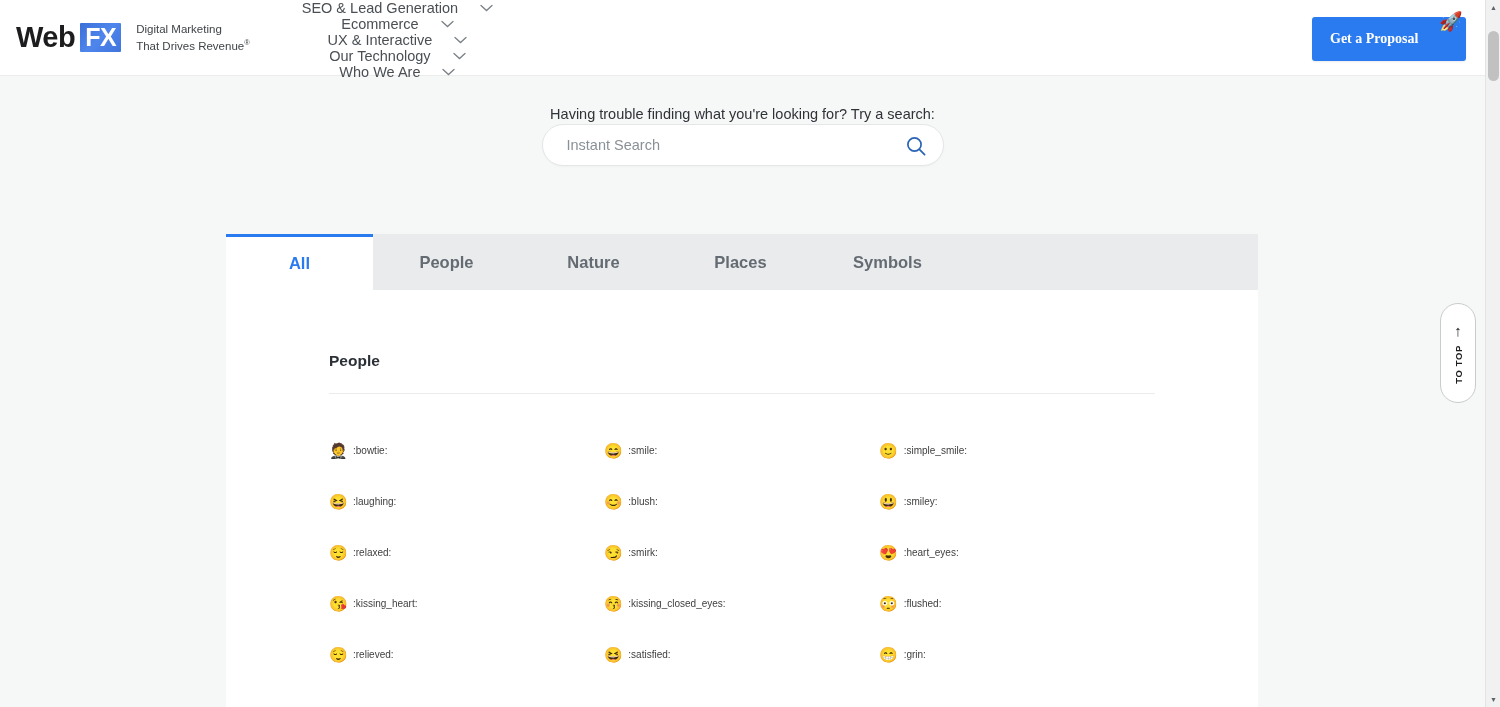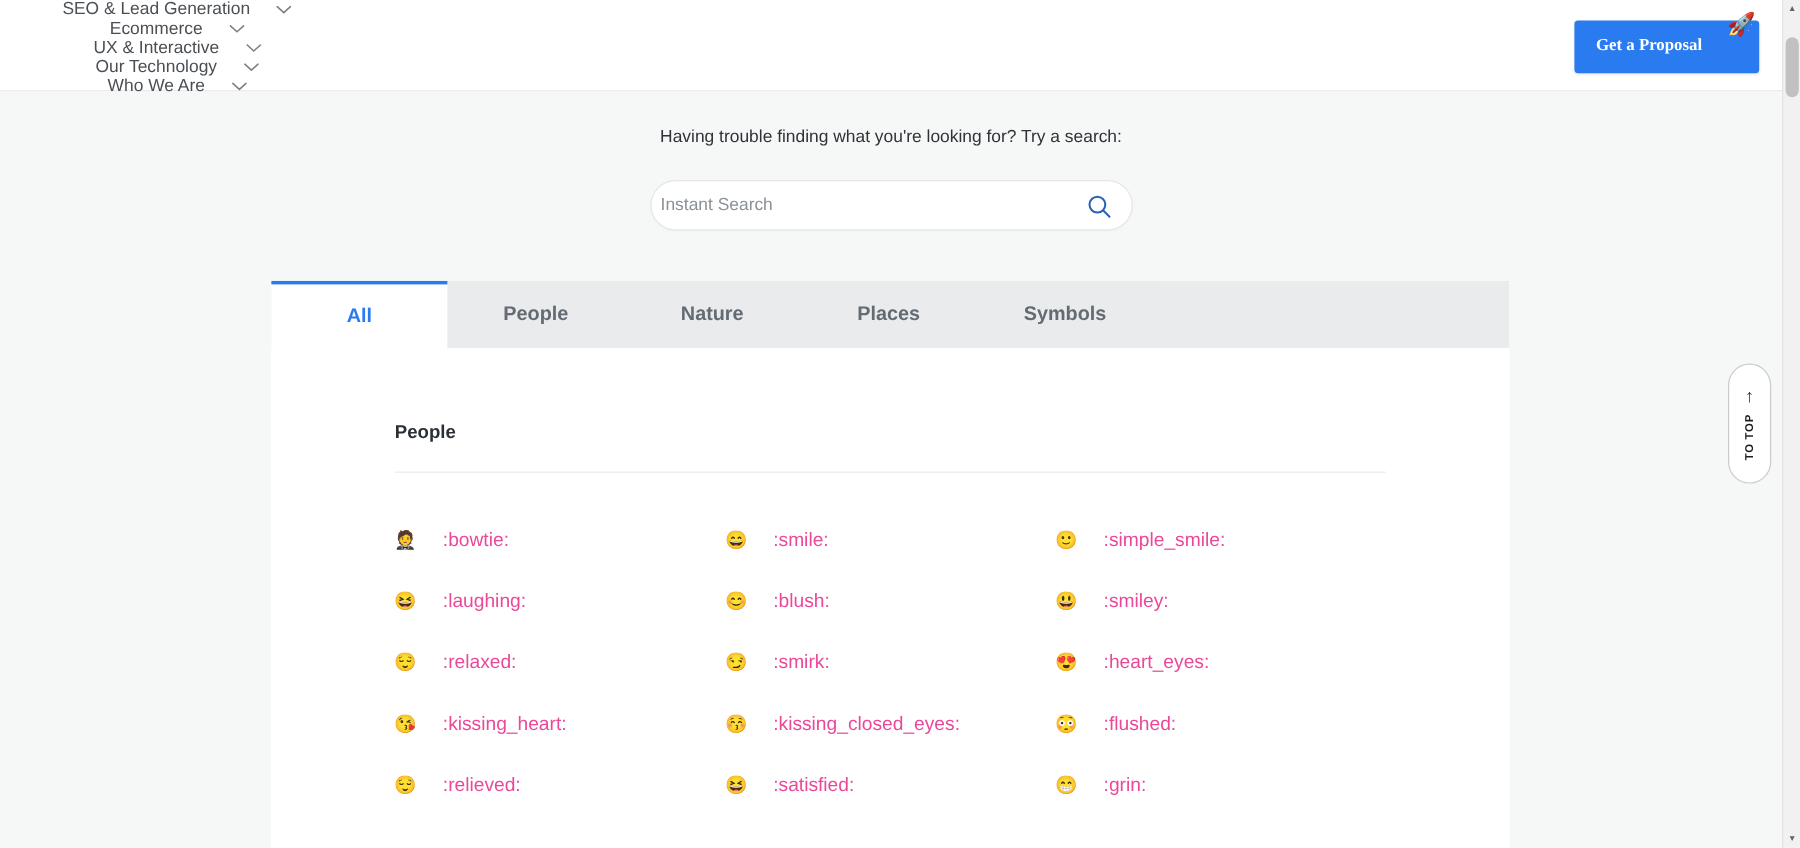--- a/index.html
+++ b/index.html
@@ -84,35 +84,35 @@
   
   #search-block {
     position: absolute; top: 76px; left: 0;
     width: 1485px;
     padding-top: 30px;
     text-align: center;
     z-index: 5;
   }
   .search-prompt {
     font-size: 14.5px; color: #2e3338;
-    margin-bottom: 28px;
+    margin-bottom: 2px;
   }
   .search-bar {
     position: relative;
     width: 402px; height: 42px;
     margin: 0 auto;
     background: #ffffff;
     border: 1px solid #e4e6e8;
     border-radius: 24px;
     display: flex; align-items: center;
     box-shadow: 0 1px 2px rgba(0,0,0,.03);
   }
   .search-bar input {
     border: none; outline: none; background: transparent;
-    margin-left: 8px;
+    margin-left: 24px;
     font-size: 14.5px; color: #3b4046;
     font-family: "Liberation Sans", sans-serif;
     width: 320px;
   }
   .search-bar input::placeholder { color: #8a9097; }
   .search-icon-btn {
     position: absolute; right: 15px; top: 9px;
     width: 24px; height: 24px;
     cursor: pointer; display: flex; align-items: center; justify-content: center;
   }
@@ -168,22 +168,22 @@
   .emoji-item {
     display: flex; align-items: center;
     height: 23px;
     cursor: pointer;
   }
   .emoji-glyph {
     font-size: 15px; line-height: 1;
     width: 20px; flex: 0 0 20px;
   }
   .emoji-code {
-    margin-left: 20px;
-    font-size: 16px; color: #ec4899;
+    margin-left: 4px;
+    font-size: 10px; color: #404040;
     white-space: nowrap;
   }
 
   
   #to-top {
     position: absolute;
     right: 24px; top: 303px;
     width: 36px; height: 100px;
     border: 1px solid #c9cbcd;
     border-radius: 18px;
@@ -223,20 +223,30 @@
     cursor: pointer;
   }
 </style>
 </head>
 <body>
 
 <div id="page">
 
   <header id="site-header">
 
+    <div class="brand">
+      <div class="logo-wrap">
+        <span class="logo-web">Web</span>
+        <span class="logo-fx">FX</span>
+      </div>
+      <div class="tagline">
+        <div>Digital Marketing</div>
+        <div><span>That Drives Revenue</span><sup>®</sup></div>
+      </div>
+    </div>
 
     <nav class="main-nav">
 
       <div class="nav-item">
         <span>SEO &amp; Lead Generation</span>
         <span class="caret">
           <svg width="13" height="8" viewBox="0 0 13 8">
               <path d="M1 1.5 L6.5 6.5 L12 1.5" fill="none" stroke="#7b8086" stroke-width="1.3" stroke-linecap="round"></path>
             </svg>
         </span>

